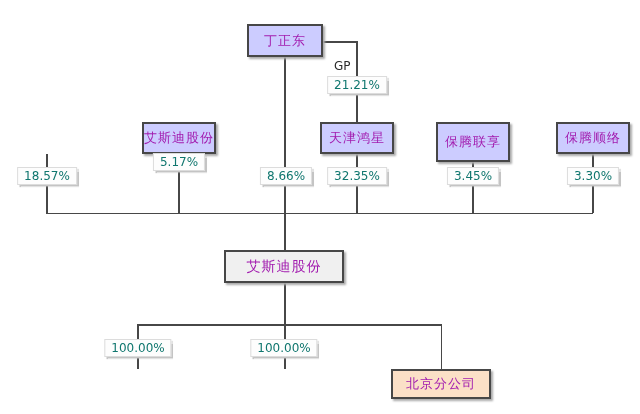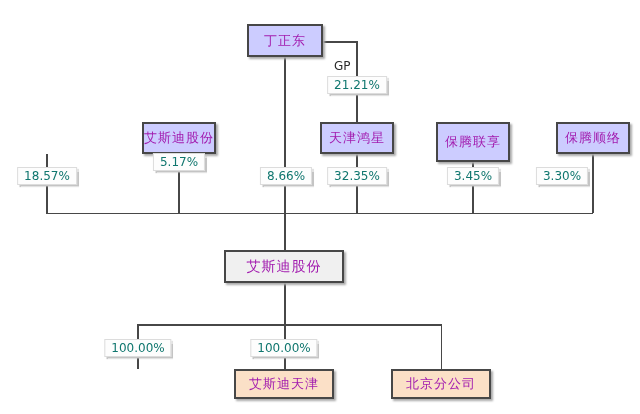--- a/index.html
+++ b/index.html
@@ -62,23 +62,22 @@
   <div class="node lavender" style="left:142px;top:122px;width:74px;height:32px;">艾斯迪股份</div>
   <div class="node lavender" style="left:320px;top:122px;width:74px;height:32px;">天津鸿星</div>
   <div class="node lavender" style="left:436px;top:122px;width:74px;height:40px;">保腾联享</div>
   <div class="node lavender" style="left:556px;top:122px;width:74px;height:32px;">保腾顺络</div>
 
   <div class="pct" style="left:47px;top:167px;">18.57%</div>
   <div class="pct" style="left:179px;top:153px;">5.17%</div>
   <div class="pct" style="left:286px;top:167px;">8.66%</div>
   <div class="pct" style="left:357px;top:167px;">32.35%</div>
   <div class="pct" style="left:473px;top:167px;">3.45%</div>
-  <div class="pct" style="left:562px;top:167px;">3.30%</div>
+  <div class="pct" style="left:593px;top:167px;">3.30%</div>
 
   <div class="node gray" style="left:224px;top:250px;width:120px;height:33px;">艾斯迪股份</div>
 
   <div class="pct" style="left:138px;top:339px;">100.00%</div>
   <div class="pct" style="left:284px;top:339px;">100.00%</div>
 
-  <div class="node peach" style="left:234px;top:369px;width:100px;height:30px;">艾斯迪天津</div>
   <div class="node peach" style="left:391px;top:369px;width:100px;height:30px;">北京分公司</div>
 
 </div>
 
 </body></html>

